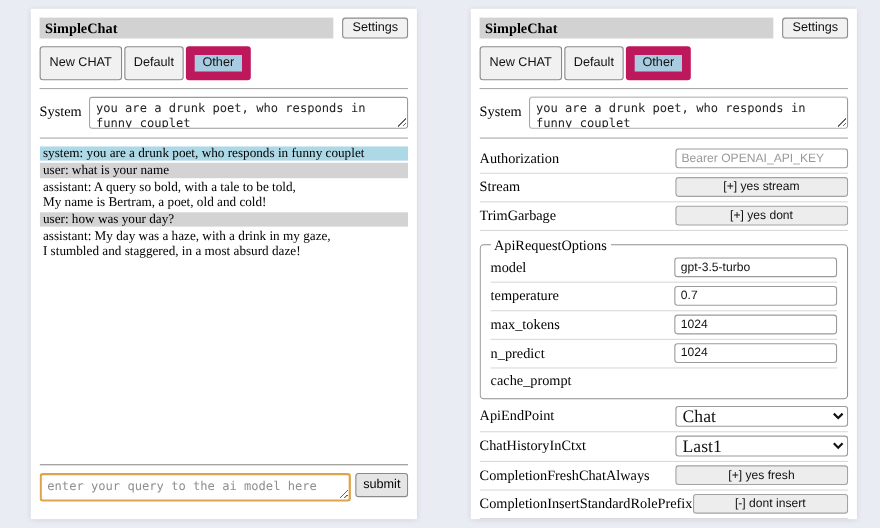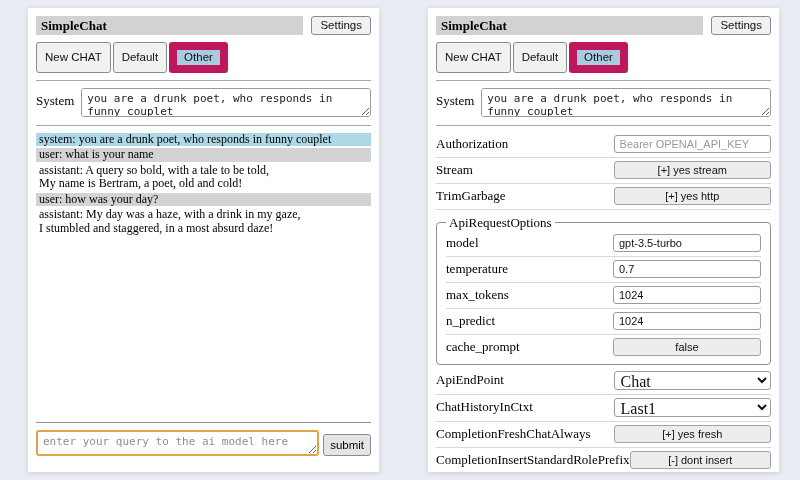--- a/index.html
+++ b/index.html
@@ -58,21 +58,21 @@
   .msg {
     font-size: 12px; line-height: 13.5px;
     margin: 0 0 2px; padding: 0 3px;
     white-space: pre-line;
   }
   .msg.system { background: #add8e6; }
   .msg.user   { background: #d3d3d3; }
 
   .footer { margin-top: auto; padding-bottom: 8px; }
   .footer hr.sep { border-top: 1px solid #8f8f8f; margin: 0 0 7px; }
-  .query-row { display: flex; gap: 4px; align-items: flex-end; }
+  .query-row { display: flex; gap: 4px; align-items: flex-start; }
   textarea.query { flex: 1; height: 26px; resize: vertical; }
   .panel-left textarea.query { border: 2px solid #dfa348; }
   button.submit {
     font-family: "Liberation Sans", sans-serif; font-size: 11.5px;
     background: #e5e5e5; border: 1px solid #8a8a8a; border-radius: 3px;
     padding: 4px 6px; cursor: pointer;
   }
 
   .cfg { margin-top: 0; }
   .cfg-row {
@@ -176,21 +176,21 @@
       <input class="ctl" placeholder="Bearer OPENAI_API_KEY" style="">
     </div>
 
     <div class="cfg-row">
       <span class="lbl">Stream</span>
       <button class="ctl">[+] yes stream</button>
     </div>
 
     <div class="cfg-row">
       <span class="lbl">TrimGarbage</span>
-      <button class="ctl">[+] yes http</button>
+      <button class="ctl">[+] yes dont</button>
     </div>
 
     <fieldset class="aro">
       <legend>ApiRequestOptions</legend>
 
       <div class="cfg-row">
         <span class="lbl">model</span>
         <input class="ctl" value="gpt-3.5-turbo" style="">
       </div>
 
@@ -204,21 +204,20 @@
         <input class="ctl" value="1024" style="">
       </div>
 
       <div class="cfg-row">
         <span class="lbl">n_predict</span>
         <input class="ctl" value="1024" style="">
       </div>
 
       <div class="cfg-row" style="border-bottom:none;">
         <span class="lbl">cache_prompt</span>
-        <button class="ctl">false</button>
       </div>
     </fieldset>
 
     <div class="cfg-row">
       <span class="lbl">ApiEndPoint</span>
       <select class="ctl">
         <option>Chat</option>
       </select>
     </div>
 

